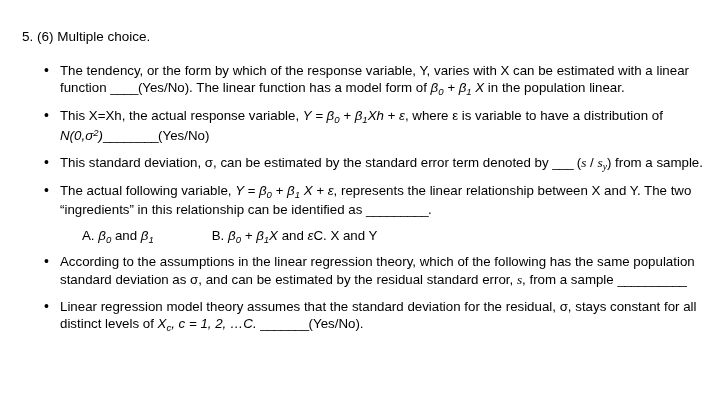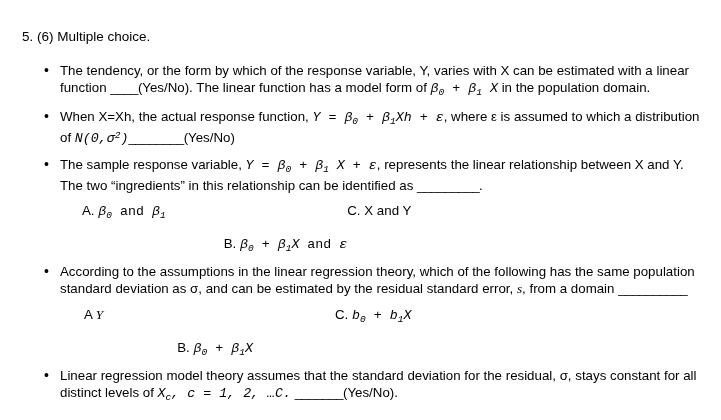--- a/index.html
+++ b/index.html
@@ -47,21 +47,21 @@
     line-height: 1.32;
   }
   .serif {
     font-family: "Liberation Serif", serif;
   }
   i.var {
     font-family: "Liberation Serif", serif;
     font-style: italic;
   }
   .math {
-    font-family: Liberation Mono, monospace;
+    font-family: Liberation Sans, sans-serif;
     font-style: italic;
   }
   sub {
     font-size: 0.72em;
     vertical-align: -0.28em;
   }
   sup {
     font-size: 0.72em;
     vertical-align: 0.45em;
   }
@@ -72,67 +72,65 @@
     padding-left: 42px;
     font-size: 13.3px;
     margin-top: 2px;
     margin-bottom: 9px;
     display: flex;
   }
   .choices .opt {
     white-space: nowrap;
   }
   .opt-a { margin-left: 22px; }
-  .opt-b { margin-left: 58px; margin-top: 33px; }
+  .opt-b { margin-left: 58px; }
   .opt-c { }
   .choices2 .opt-a { margin-left: 24px; }
   .choices2 .opt-b { margin-left: 74px; }
   .choices2 .opt-c { margin-left: 82px; }
   .nowrap { white-space: nowrap; }
 </style>
 </head>
 <body>
 
 <div class="page">
 
   <div class="q-head">
     <span>5.</span>
     <span>(6)</span>
     <span>Multiple choice.</span>
   </div>
 
   <ul class="bullets">
 
     <li>
-      <span>The tendency, or the form by which of the response variable, Y, varies with X can be estimated with a linear function </span><span class="blank">____</span><span>(Yes/No). The linear function has a model form of </span><span class="math nowrap"><i>β</i><sub>0</sub> + <i>β</i><sub>1</sub> <i>X</i></span><span> in the population domain.</span>
+      <span>The tendency, or the form by which of the response variable, Y, varies with X can be estimated with a linear function </span><span class="blank">____</span><span>(Yes/No). The linear function has a model form of </span><span class="math nowrap"><i>β</i><sub>0</sub> + <i>β</i><sub>1</sub> <i>X</i></span><span> in the population linear.</span>
     </li>
 
     <li>
-      <span>When X=Xh, the actual response function, </span><span class="math nowrap"><i>Y</i> = <i>β</i><sub>0</sub> + <i>β</i><sub>1</sub><i>Xh</i> + <i>ε</i></span><span>, where ε is assumed to which a distribution of </span><span class="math nowrap"><i>N</i>(0,<i>σ</i><sup>2</sup>)</span><span class="blank">________</span><span>(Yes/No)</span>
+      <span>This X=Xh, the actual response variable, </span><span class="math nowrap"><i>Y</i> = <i>β</i><sub>0</sub> + <i>β</i><sub>1</sub><i>Xh</i> + <i>ε</i></span><span>, where ε is variable to have a distribution of </span><span class="math nowrap"><i>N</i>(0,<i>σ</i><sup>2</sup>)</span><span class="blank">________</span><span>(Yes/No)</span>
     </li>
 
+    <li>
+      <span>This standard deviation, σ, can be estimated by the standard error term denoted by </span><span class="blank">___</span><span> (<i class="var">s</i> / <i class="var">s</i><sub class="serif"><i>y</i></sub>)</span><span> from a sample.</span>
+    </li>
 
     <li>
-      <span>The sample response variable, </span><span class="math nowrap"><i>Y</i> = <i>β</i><sub>0</sub> + <i>β</i><sub>1</sub> <i>X</i> + <i>ε</i></span><span>, represents the linear relationship between X and Y. The two “ingredients” in this relationship can be identified as </span><span class="blank">_________</span><span>.</span>
+      <span>The actual following variable, </span><span class="math nowrap"><i>Y</i> = <i>β</i><sub>0</sub> + <i>β</i><sub>1</sub> <i>X</i> + <i>ε</i></span><span>, represents the linear relationship between X and Y. The two “ingredients” in this relationship can be identified as </span><span class="blank">_________</span><span>.</span>
     </li>
 
     <div class="choices choices1">
       <span class="opt opt-a"><span>A.</span> <span class="math"><i>β</i><sub>0</sub> <span style="font-style:normal">and</span> <i>β</i><sub>1</sub></span></span>
       <span class="opt opt-b"><span>B.</span> <span class="math"><i>β</i><sub>0</sub> + <i>β</i><sub>1</sub><i>X</i> <span style="font-style:normal">and</span> <i>ε</i></span></span>
       <span class="opt opt-c"><span>C.</span> <span>X and Y</span></span>
     </div>
 
     <li>
-      <span>According to the assumptions in the linear regression theory, which of the following has the same population standard deviation as σ, and can be estimated by the residual standard error, </span><i class="var">s</i><span>, from a domain </span><span class="blank">__________</span>
+      <span>According to the assumptions in the linear regression theory, which of the following has the same population standard deviation as σ, and can be estimated by the residual standard error, </span><i class="var">s</i><span>, from a sample </span><span class="blank">__________</span>
     </li>
 
-    <div class="choices choices2">
-      <span class="opt opt-a"><span>A</span> <i class="var">Y</i></span>
-      <span class="opt opt-b"><span>B.</span> <span class="math"><i>β</i><sub>0</sub> + <i>β</i><sub>1</sub><i>X</i></span></span>
-      <span class="opt opt-c"><span>C.</span> <span class="math"><i>b</i><sub>0</sub> + <i>b</i><sub>1</sub><i>X</i></span></span>
-    </div>
 
     <li>
       <span>Linear regression model theory assumes that the standard deviation for the residual, σ, stays constant for all distinct levels of </span><span class="math nowrap"><i>X</i><sub><i>c</i></sub>, <i>c</i> = 1, 2, …<i>C</i>.</span> <span class="blank">_______</span><span>(Yes/No).</span>
     </li>
 
   </ul>
 </div>
 
 </body></html>

